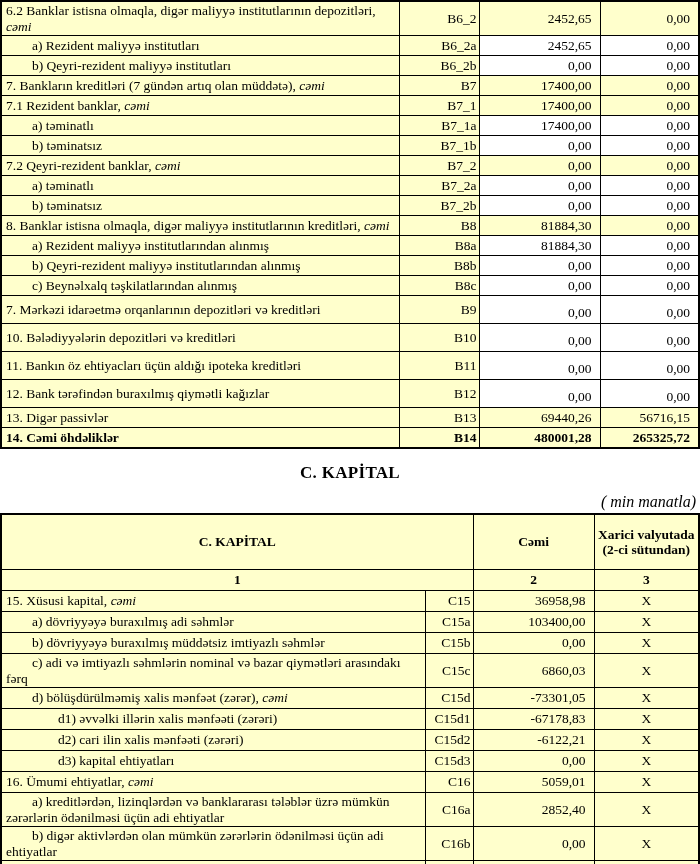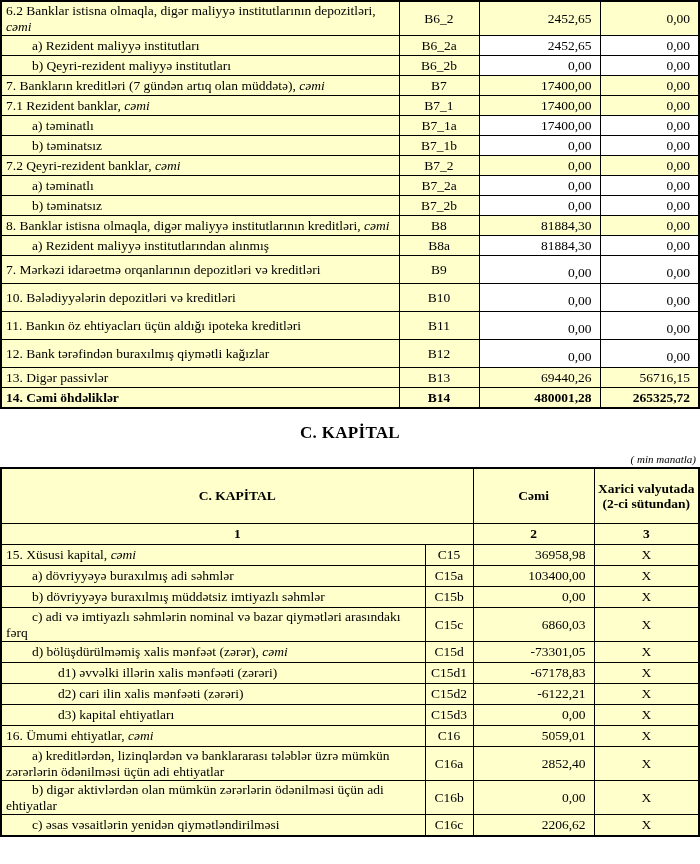--- a/index.html
+++ b/index.html
@@ -30,21 +30,21 @@
   
   td.label, td.code { background: #FFFFCC; }
   
   tr.vy td.num, tr.vy td.fx { background: #FFFFCC; }
   tr.vw td.num, tr.vw td.fx { background: #FFFFFF; }
 
   td.label { padding: 1px 4px 1px 4px; }
   td.label.ind0 { text-indent: 0; margin-top: 44px; }
   td.label.ind1 { text-indent: 26px; margin-left: 44px; }
   td.label.ind2 { text-indent: 52px; }
-  td.code { text-align: center; padding: 1px 2px; }
+  td.code { text-align: right; padding: 1px 2px; }
   td.num  { text-align: right; padding: 1px 8px 1px 2px; font-family: Liberation Serif, serif; }
   td.fx.x { text-align: center; padding: 1px 2px; }
 
   #liabilities-table td { height: 17px; }
   #liabilities-table tr.tall td { height: 23px; }
   #liabilities-table tr.tall td.num,
   #liabilities-table tr.tall td.fx { vertical-align: bottom; padding-bottom: 3px; }
   #capital-table td { height: 18px; }
 
   tr.bold td { font-weight: bold; }
@@ -52,21 +52,21 @@
   .heading {
     text-align: center;
     font-size: 17px;
     font-weight: bold;
     margin: 14px 0 10px 0;
     letter-spacing: 0.3px;
   }
   .units-note {
     text-align: right;
     font-style: italic;
-    font-size: 11px;
+    font-size: 16px;
     padding-right: 4px;
     margin: 0 0 2px 0;
   }
   #capital-table th {
     background: #FFFFCC;
     font-weight: bold;
     text-align: center;
     padding: 2px 3px;
   }
   #capital-table tr.header-row th { height: 50px; }
@@ -146,20 +146,32 @@
       <tr class="vy">
         <td class="label ind0">8. Banklar istisna olmaqla, digər maliyyə institutlarının kreditləri, <i>cəmi</i></td>
         <td class="code">B8</td>
         <td class="num">81884,30</td>
         <td class="num fx">0,00</td>
       </tr>
       <tr class="vw">
         <td class="label ind1">a) Rezident maliyyə institutlarından alınmış</td>
         <td class="code">B8a</td>
         <td class="num">81884,30</td>
+        <td class="num fx">0,00</td>
+      </tr>
+      <tr class="vw">
+        <td class="label ind1">b) Qeyri-rezident maliyyə institutlarından alınmış</td>
+        <td class="code">B8b</td>
+        <td class="num">0,00</td>
+        <td class="num fx">0,00</td>
+      </tr>
+      <tr class="vw">
+        <td class="label ind1">c) Beynəlxalq təşkilatlarından alınmış</td>
+        <td class="code">B8c</td>
+        <td class="num">0,00</td>
         <td class="num fx">0,00</td>
       </tr>
       <tr class="vw tall">
         <td class="label ind0">7. Mərkəzi idarəetmə orqanlarının depozitləri və kreditləri</td>
         <td class="code">B9</td>
         <td class="num">0,00</td>
         <td class="num fx">0,00</td>
       </tr>
       <tr class="vw tall">
         <td class="label ind0">10. Bələdiyyələrin depozitləri və kreditləri</td>

